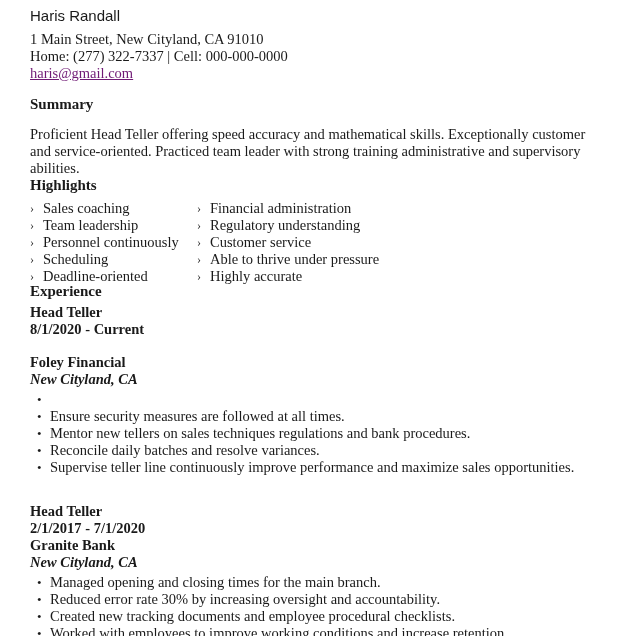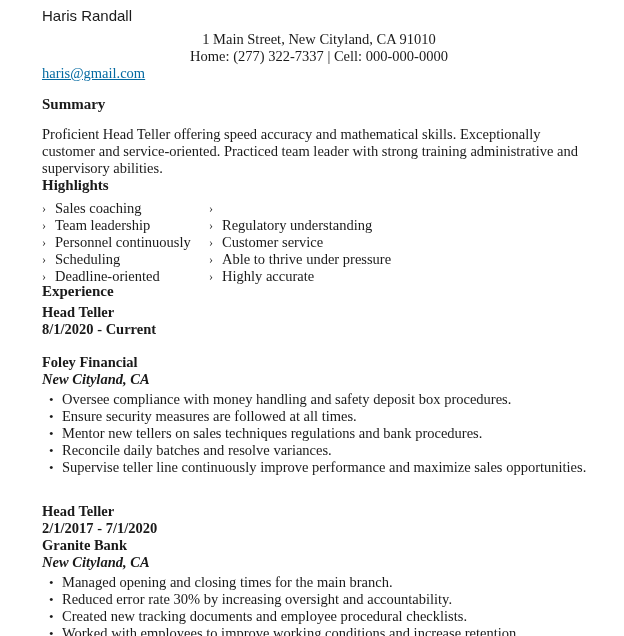--- a/index.html
+++ b/index.html
@@ -9,33 +9,33 @@
     height: 636px;
     overflow: hidden;
     font-family: "Liberation Serif", "DejaVu Serif", serif;
     font-size: 14.5px;
     line-height: 17px;
     color: #1a1a1a;
   }
   .page {
     width: 624px;
     height: 568px;
-    padding: 6px 28px 0 42px;
+    padding: 6px 28px 0 30px;
     background: #ffffff;
   }
   .name {
     font-family: "Liberation Sans", "DejaVu Sans", sans-serif;
     font-size: 15px;
     line-height: 19px;
     margin-bottom: 6px;
   }
-  .contact-line { line-height: 17px; text-align: center; }
+  .contact-line { line-height: 17px; }
   .email-link {
     display: inline-block;
-    color: #0369a1;
+    color: #701a75;
     text-decoration: underline;
     line-height: 17px;
   }
   h2.sec {
     font-size: 15px;
     font-weight: bold;
     line-height: 17px;
   }
   .h-summary { margin-top: 14px; }
   .summary-text { margin-top: 13px; line-height: 17px; }
@@ -107,20 +107,21 @@
         <span>Scheduling</span>
       </li>
       <li class="hl-item">
         <span class="marker">›</span>
         <span>Deadline-oriented</span>
       </li>
     </ul>
     <ul class="hl-col-right">
       <li class="hl-item">
         <span class="marker">›</span>
+        <span>Financial administration</span>
       </li>
       <li class="hl-item">
         <span class="marker">›</span>
         <span>Regulatory understanding</span>
       </li>
       <li class="hl-item">
         <span class="marker">›</span>
         <span>Customer service</span>
       </li>
       <li class="hl-item">
@@ -137,21 +138,20 @@
   <h2 class="sec h-experience">Experience</h2>
 
   <section class="job">
     <div class="job-title">Head Teller</div>
     <div class="job-dates">8/1/2020 - Current</div>
     <div class="job-company gap-before">Foley Financial</div>
     <div class="job-location">New Cityland, CA</div>
     <ul class="duties">
       <li class="duty-item">
         <span class="marker">•</span>
-        <span>Oversee compliance with money handling and safety deposit box procedures.</span>
       </li>
       <li class="duty-item">
         <span class="marker">•</span>
         <span>Ensure security measures are followed at all times.</span>
       </li>
       <li class="duty-item">
         <span class="marker">•</span>
         <span>Mentor new tellers on sales techniques regulations and bank procedures.</span>
       </li>
       <li class="duty-item">

